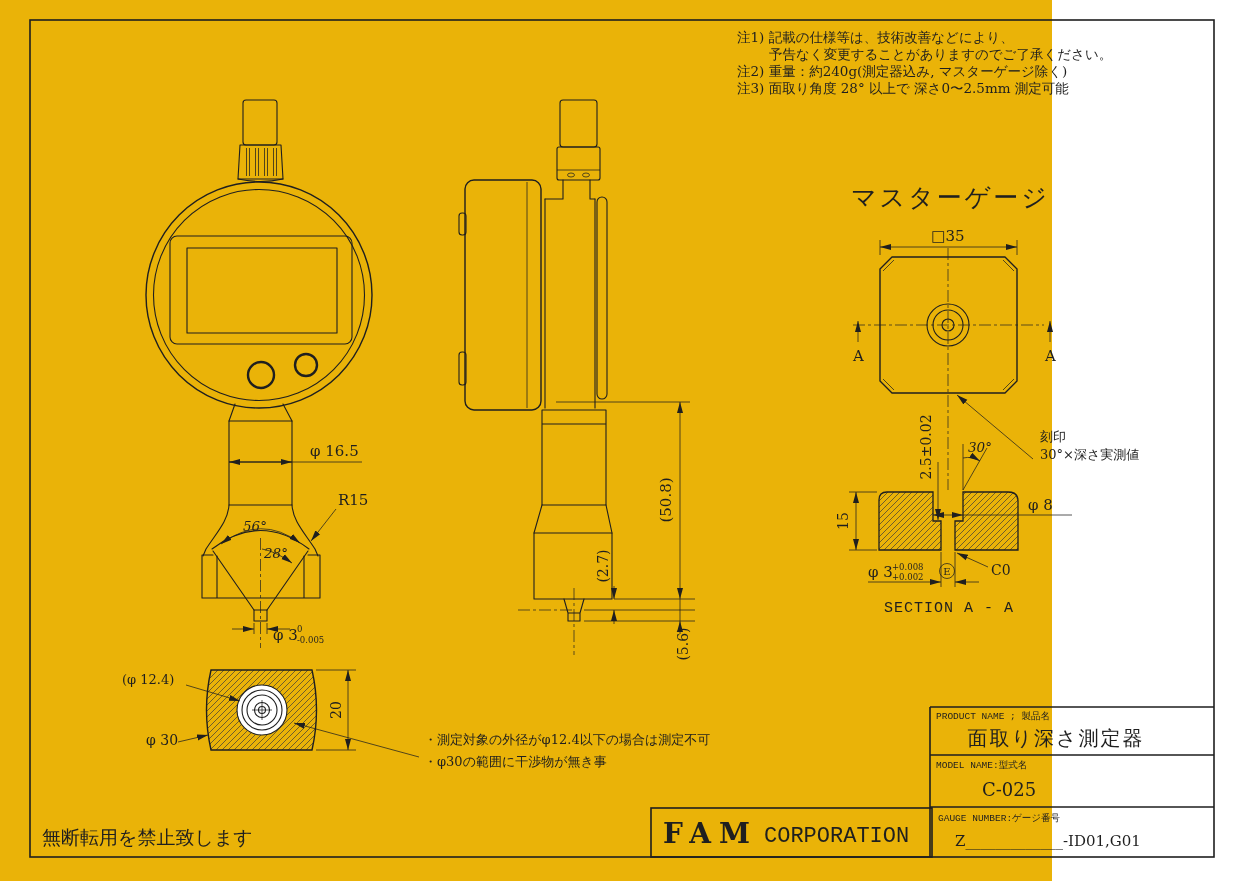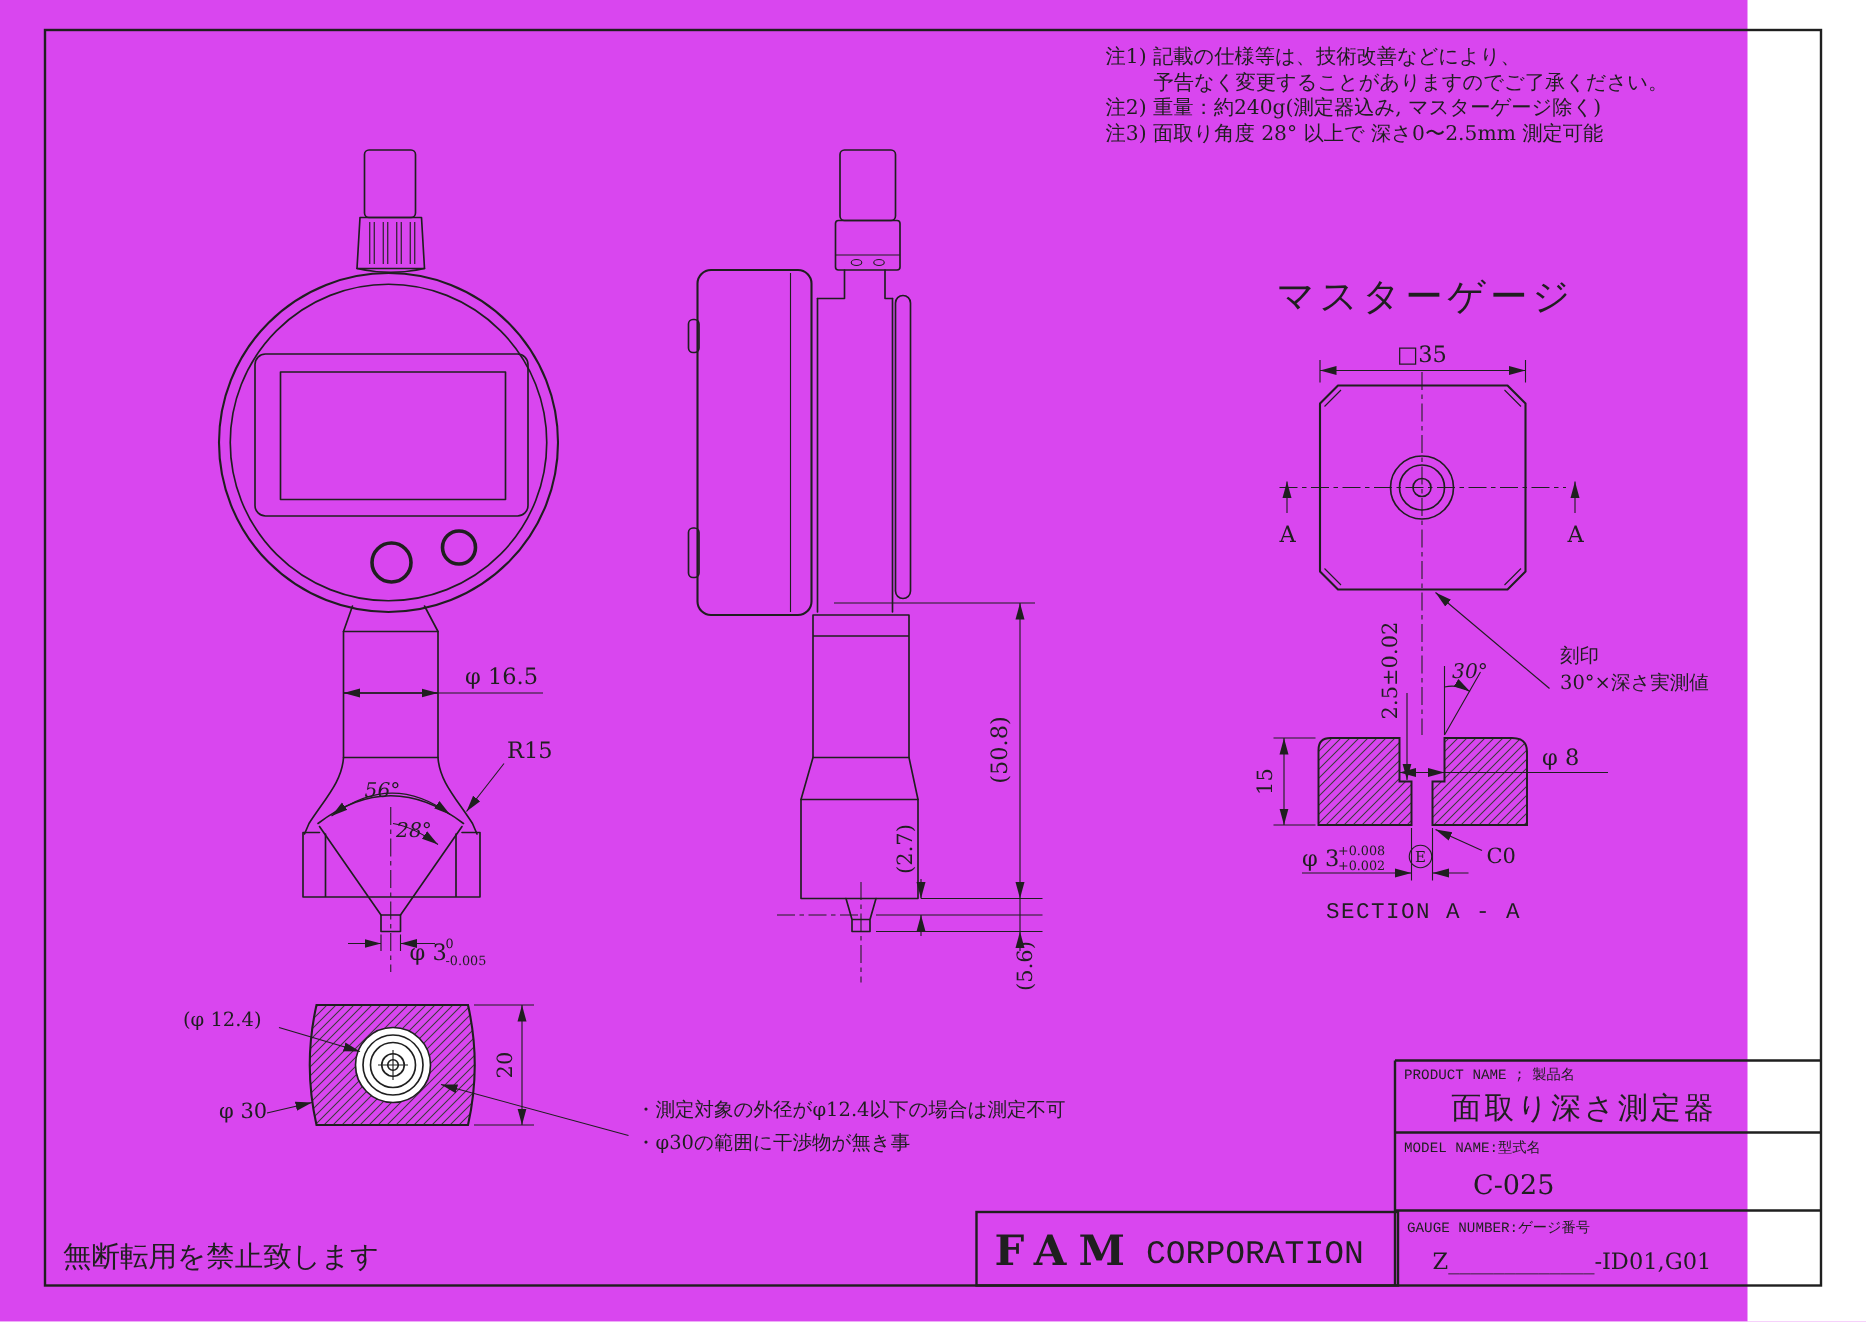--- a/index.html
+++ b/index.html
@@ -1,16 +1,16 @@
 <!DOCTYPE html>
 <html><head>
 <meta charset="utf-8">
 <style>
   html,body{margin:0;padding:0;background:#fff;width:1244px;height:881px;overflow:hidden}
-  #sheet{position:relative;width:1165px;height:881px;background:#d946ef}
+  #sheet{position:relative;width:1052px;height:881px;background:#eab308}
   svg{position:absolute;left:0;top:0}
   .ol{stroke:#1f1f1f;stroke-width:1.4;fill:none;stroke-linecap:round;stroke-linejoin:round}
   .ol2{stroke:#1f1f1f;stroke-width:1.1;fill:none;stroke-linecap:round;stroke-linejoin:round}
   .tl{stroke:#1f1f1f;stroke-width:0.75;fill:none}
   .cl{stroke:#1f1f1f;stroke-width:0.7;fill:none;stroke-dasharray:12 3 3 3}
   .frame{stroke:#1f1f1f;stroke-width:1.6;fill:none}
   text{fill:#1f1f1f}
   .dim{font-family:"DejaVu Serif",serif;font-size:14px}
   .dim15{font-family:"DejaVu Serif",serif;font-size:15px}
   .dimi{font-family:"DejaVu Serif",serif;font-size:13.5px;font-style:italic}

